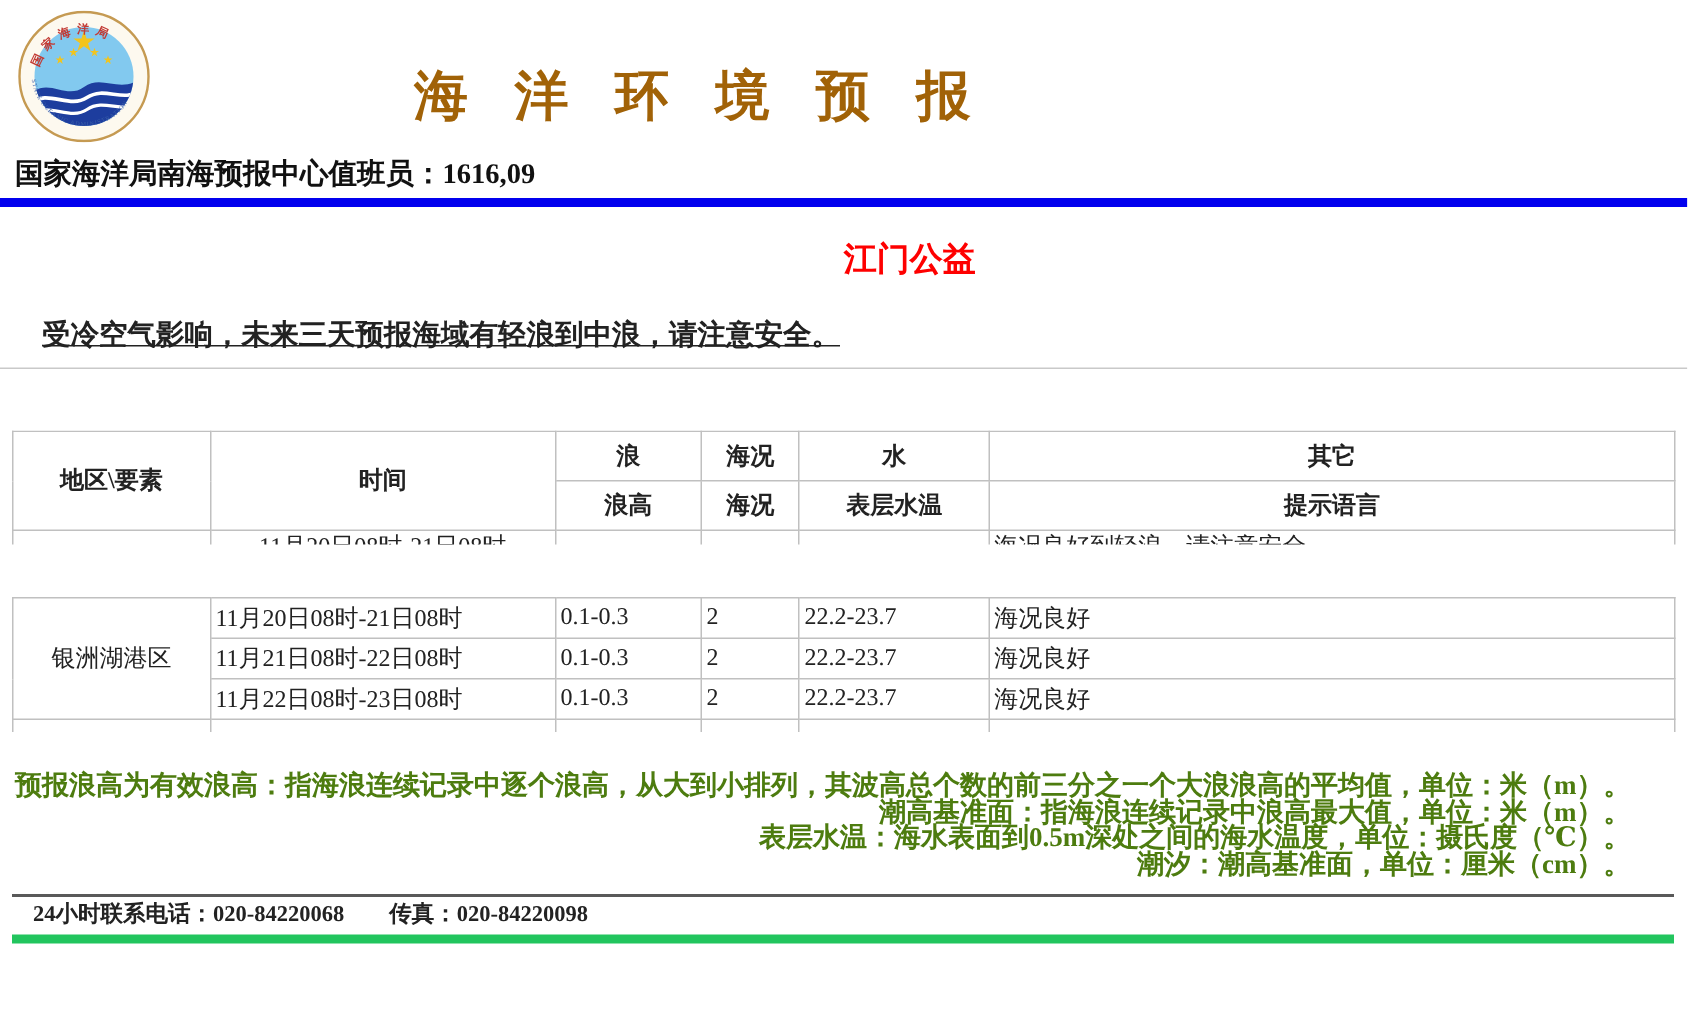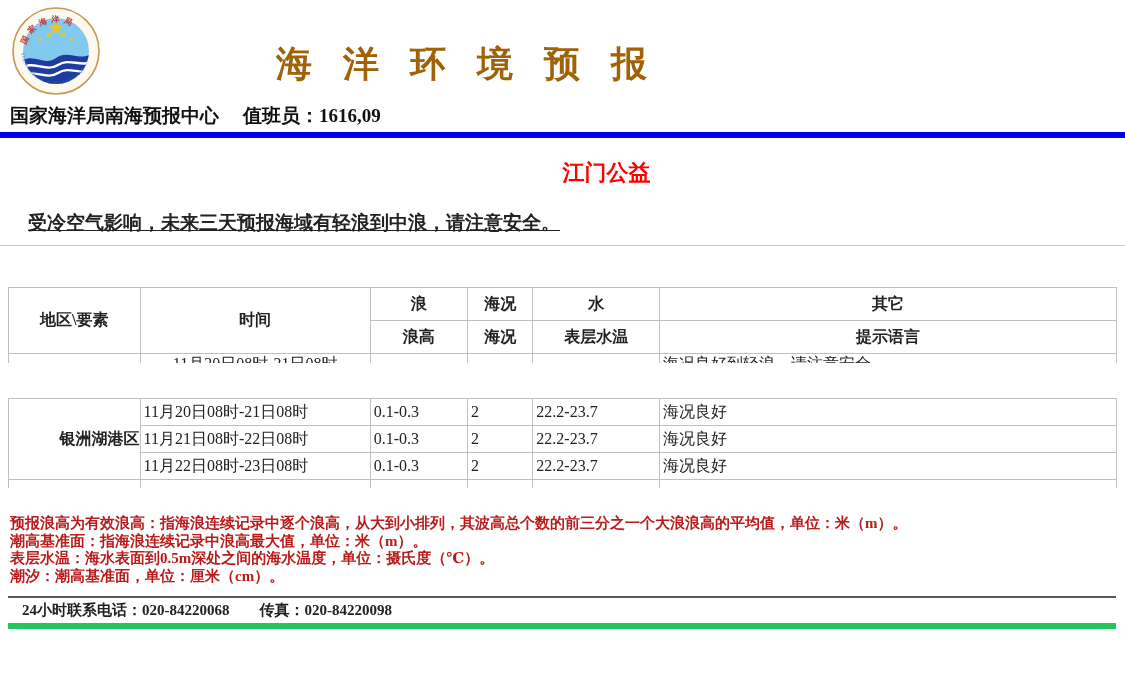--- a/index.html
+++ b/index.html
@@ -14,21 +14,21 @@
   
   .logo{position:absolute;left:12px;top:7px;width:88px;height:88px;}
   .main-title{
     position:absolute;left:260px;top:24px;margin:16px;
     font-size:36px;font-weight:bold;color:#a16207;
     letter-spacing:11px;white-space:nowrap;
   }
   .info-line{
     position:absolute;left:10px;top:103px;
     font-size:19px;font-weight:bold;color:#111;
-    display:flex;gap:24px;white-space:nowrap;
+    display:flex;white-space:nowrap;
   }
   .blue-rule{position:absolute;left:0;top:132px;width:1125px;height:6px;background:#0100ee;}
   .region-title{
     position:absolute;left:0;top:158px;width:1125px;margin:0;
     text-align:center;font-size:22px;font-weight:bold;color:#fe0000;padding-left:44px;
   }
   .notice{
     position:absolute;left:28px;top:210px;margin:0;
     font-size:19px;font-weight:bold;color:#222;white-space:nowrap;text-decoration:underline;
   }
@@ -50,27 +50,27 @@
   .c-region{width:131px;}
   .c-time{width:229px;}
   .c-wave{width:97px;}
   .c-sea{width:65px;}
   .c-water{width:126px;}
   .c-other{width:455px;}
   .sliver td{height:24px;vertical-align:top;}
   .sliver .t-center{text-align:center;}
   .sliver .t-left{text-align:left;padding-left:3px;}
   table.fc td.data{height:26px;font-weight:normal;text-align:left;padding-left:3px;}
-  td.regioncell{text-align:right;padding-left:4px;font-weight:bold;}
+  td.regioncell{text-align:center;padding-left:4px;font-weight:normal;}
   tr.bottom-sliver td{height:20px;}
 
   
   .notes{
     position:absolute;left:10px;top:515px;
-    font-size:15px;font-weight:bold;color:#b91c1c;line-height:17.5px;
+    font-size:18px;font-weight:bold;color:#4d7c0f;line-height:17.5px;text-align:right;
   }
   .notes p{margin:0;white-space:nowrap;}
   .contact{
     position:absolute;left:8px;top:596px;width:1094px;
     border-top:2px solid #595959;border-bottom:6px solid #22c55e;
     padding:2px 0 3px 14px;
     font-size:15px;font-weight:bold;color:#222;line-height:20px;
   }
   .contact p{margin:0;white-space:nowrap;}
   .contact .gap{display:inline-block;width:30px;}

